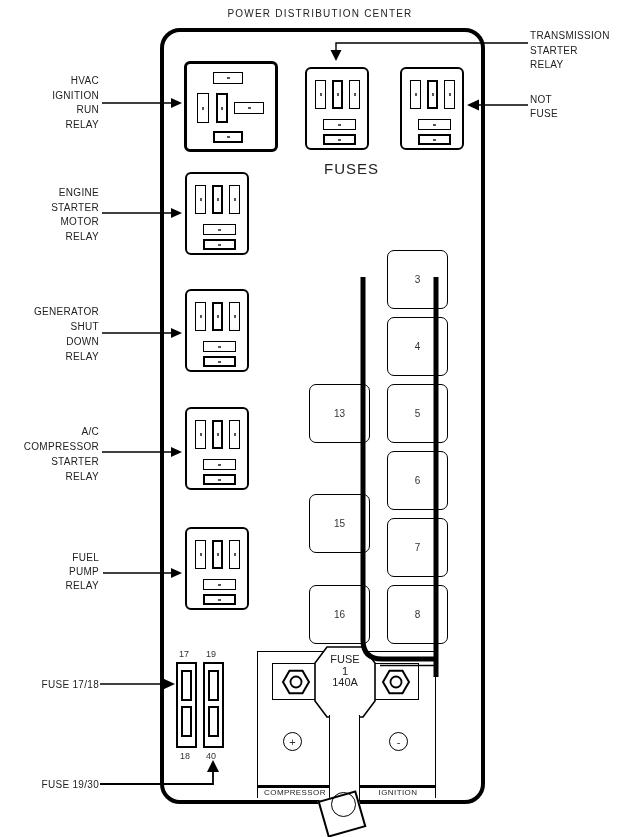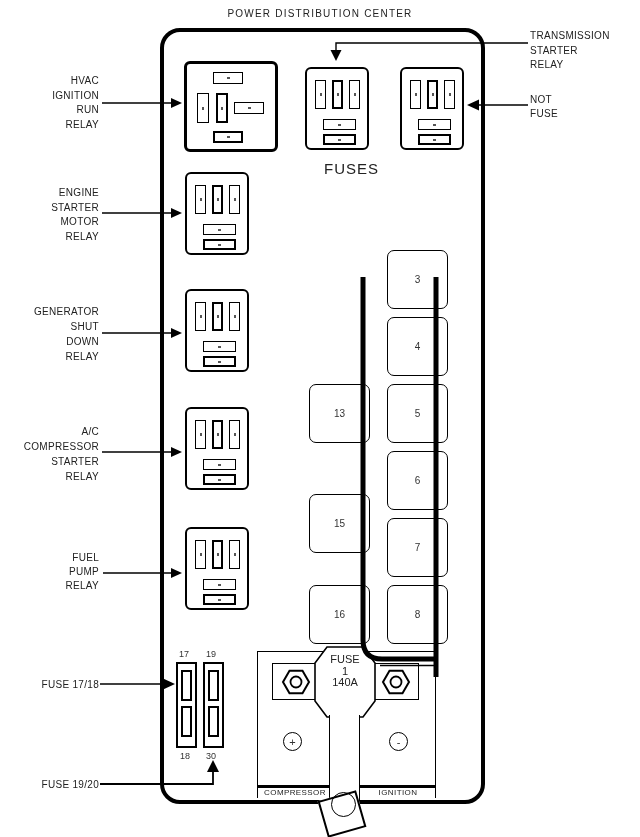--- a/index.html
+++ b/index.html
@@ -90,21 +90,21 @@
     <div>COMPRESSOR</div>
     <div>STARTER</div>
     <div>RELAY</div>
   </div>
   <div class="llabel" style="top:551px;line-height:14px">
     <div>FUEL</div>
     <div>PUMP</div>
     <div>RELAY</div>
   </div>
   <div class="llabel" style="top:678px">FUSE 17/18</div>
-  <div class="llabel" style="top:778px">FUSE 19/20</div>
+  <div class="llabel" style="top:778px">FUSE 19/30</div>
 
   <div class="rlabel" style="top:29px">
     <div>TRANSMISSION</div>
     <div>STARTER</div>
     <div>RELAY</div>
   </div>
   <div class="rlabel" style="top:93px;line-height:14px">
     <div>NOT</div>
     <div>FUSE</div>
   </div>
@@ -176,21 +176,21 @@
   <span class="sflabel" style="left:206px;top:649px">19</span>
   <div class="sfuse" style="left:176px;top:662px">
     <i style="top:6px"></i>
     <i style="top:42px"></i>
   </div>
   <div class="sfuse" style="left:203px;top:662px">
     <i style="top:6px"></i>
     <i style="top:42px"></i>
   </div>
   <span class="sflabel" style="left:180px;top:751px">18</span>
-  <span class="sflabel" style="left:206px;top:751px">30</span>
+  <span class="sflabel" style="left:206px;top:751px">40</span>
 
   <div class="compartment"></div>
 
   <div class="nutbox" style="left:272px;top:663px">
     <svg class="nut" width="34" height="34" viewBox="0 0 34 34">
       <polygon points="30,17 23.5,28.3 10.5,28.3 4,17 10.5,5.7 23.5,5.7" fill="#fff" stroke="#000" stroke-width="2"></polygon>
       <circle cx="17" cy="17" r="5.5" fill="#fff" stroke="#000" stroke-width="1.8"></circle>
     </svg>
   </div>
   <div class="nutbox" style="left:372px;top:663px">

